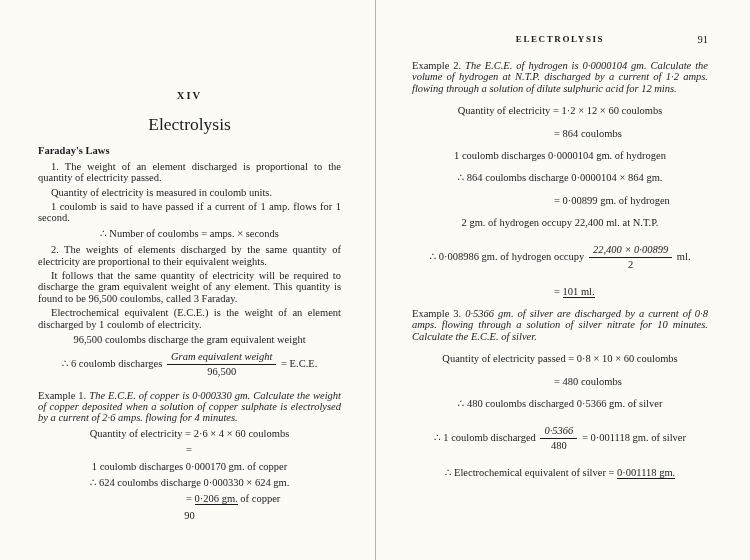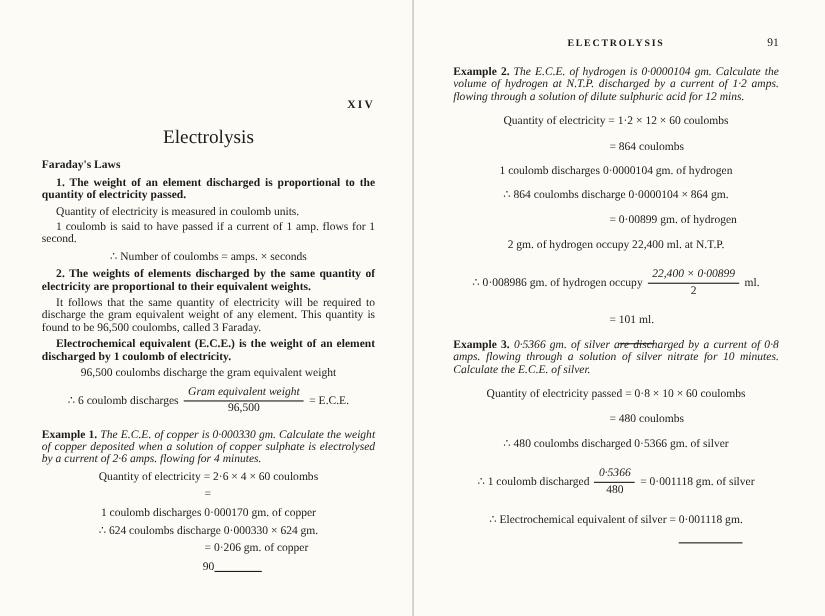--- a/index.html
+++ b/index.html
@@ -9,37 +9,37 @@
     font-family:"Liberation Serif","DejaVu Serif",serif;
     font-size:10.5px;line-height:11.4px;
   }
   .spread{position:relative;width:750px;height:560px;display:flex;}
   .divider{position:absolute;left:375px;top:0;bottom:0;width:1px;background:#b5b3ac;}
   .page{width:375px;box-sizing:border-box;position:relative;}
   .page-left{padding:90px 34px 0 38px;}
   .page-right{padding:34px 42px 0 37px;}
 
   
-  .chapter{text-align:right;font-weight:bold;letter-spacing:2px;font-size:10.5px;margin:0 0 14px;}
+  .chapter{text-align:center;font-weight:bold;letter-spacing:2px;font-size:10.5px;margin:0 0 14px;}
   .title{text-align:center;font-weight:normal;font-size:17.5px;margin:0 0 11px;line-height:19px;}
   .subhead{font-weight:bold;margin:0 0 4px;}
 
   
   .running-head{position:relative;height:12px;margin:0 0 14px;}
   .running-head .rh-title{display:block;text-align:center;font-weight:bold;font-size:9px;letter-spacing:1.6px;}
   .running-head .rh-page{position:absolute;right:0;top:0;font-size:10.5px;font-weight:normal;letter-spacing:0;}
 
   
   .para{margin:0 0 3px;text-align:justify;}
   .para.indent{text-indent:13px;}
   .para.example{margin-top:12px;}
   .page-right .para.example3{margin-top:10px;}
-  .b{font-weight:bold;}
+  .b{font-weight:normal;}
   .i{font-style:italic;}
-  .u{border-bottom:1px solid #1b1b1b;padding-bottom:15px;}
+  .u{border-bottom:1px solid #1b1b1b;padding-bottom:0;}
 
   
   .eq{margin:4px 0 5px;}
   .eq-c{text-align:center;}
   .eq-cont{text-align:left;padding-left:148px;}
   .page-right .eq{margin:11px 0;}
   .page-right .eq-cont{padding-left:142px;}
   .page-right .eq.has-frac{margin:15px 0;}
   .page-left .eq.has-frac{margin:3px 0 7px;}
 

